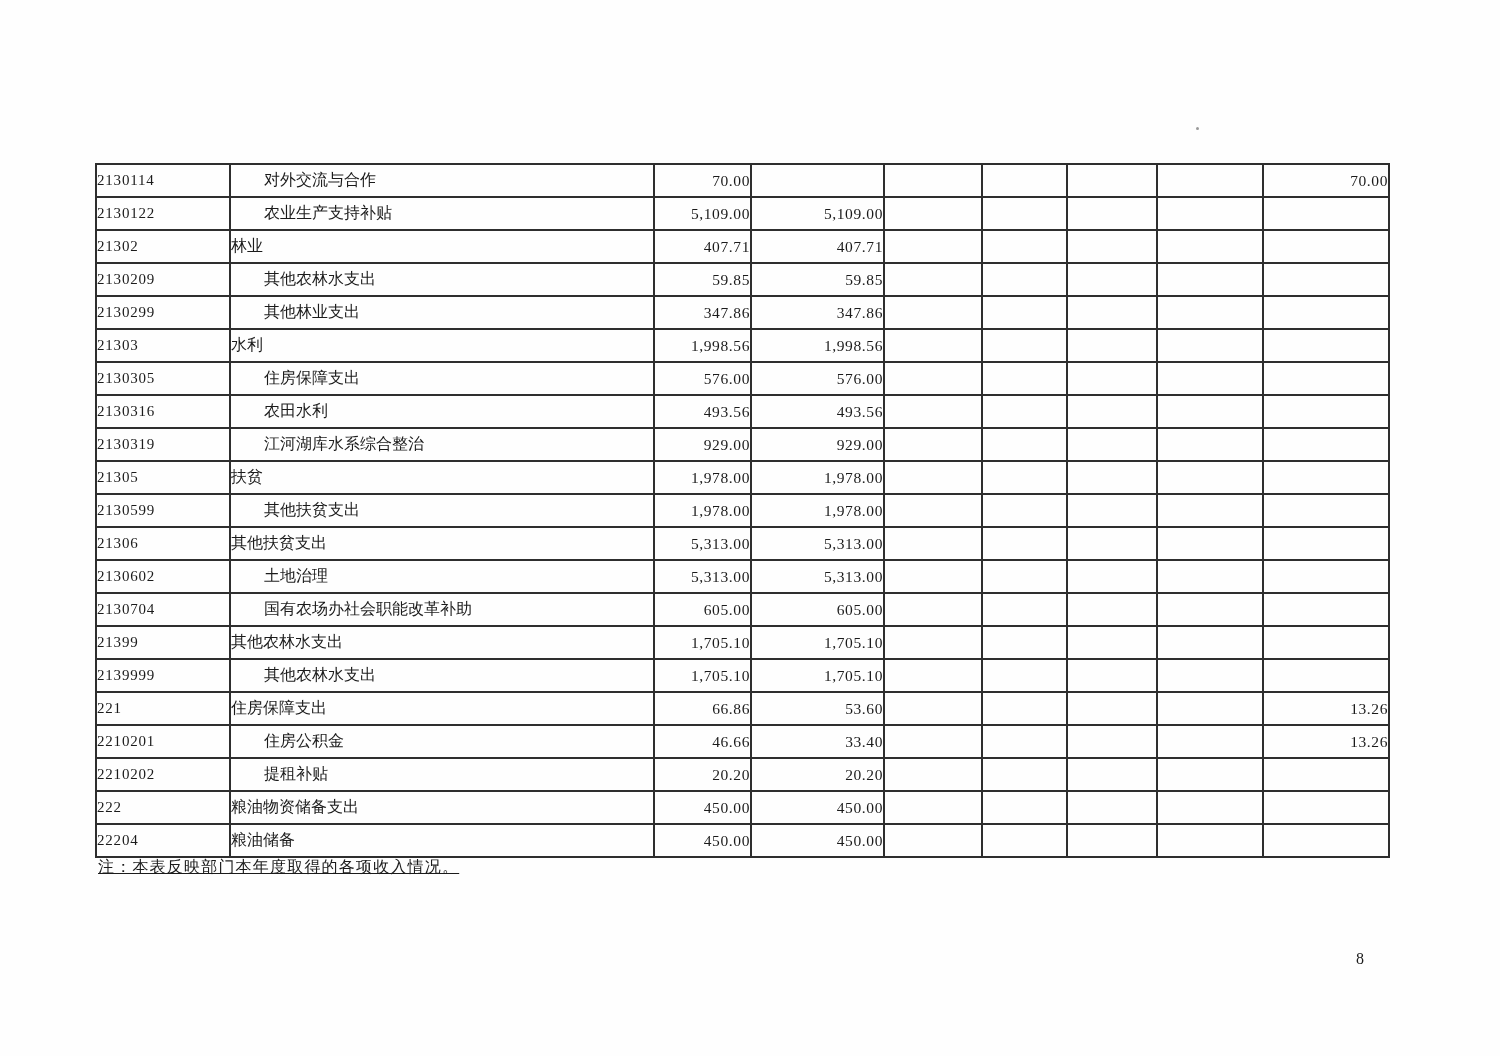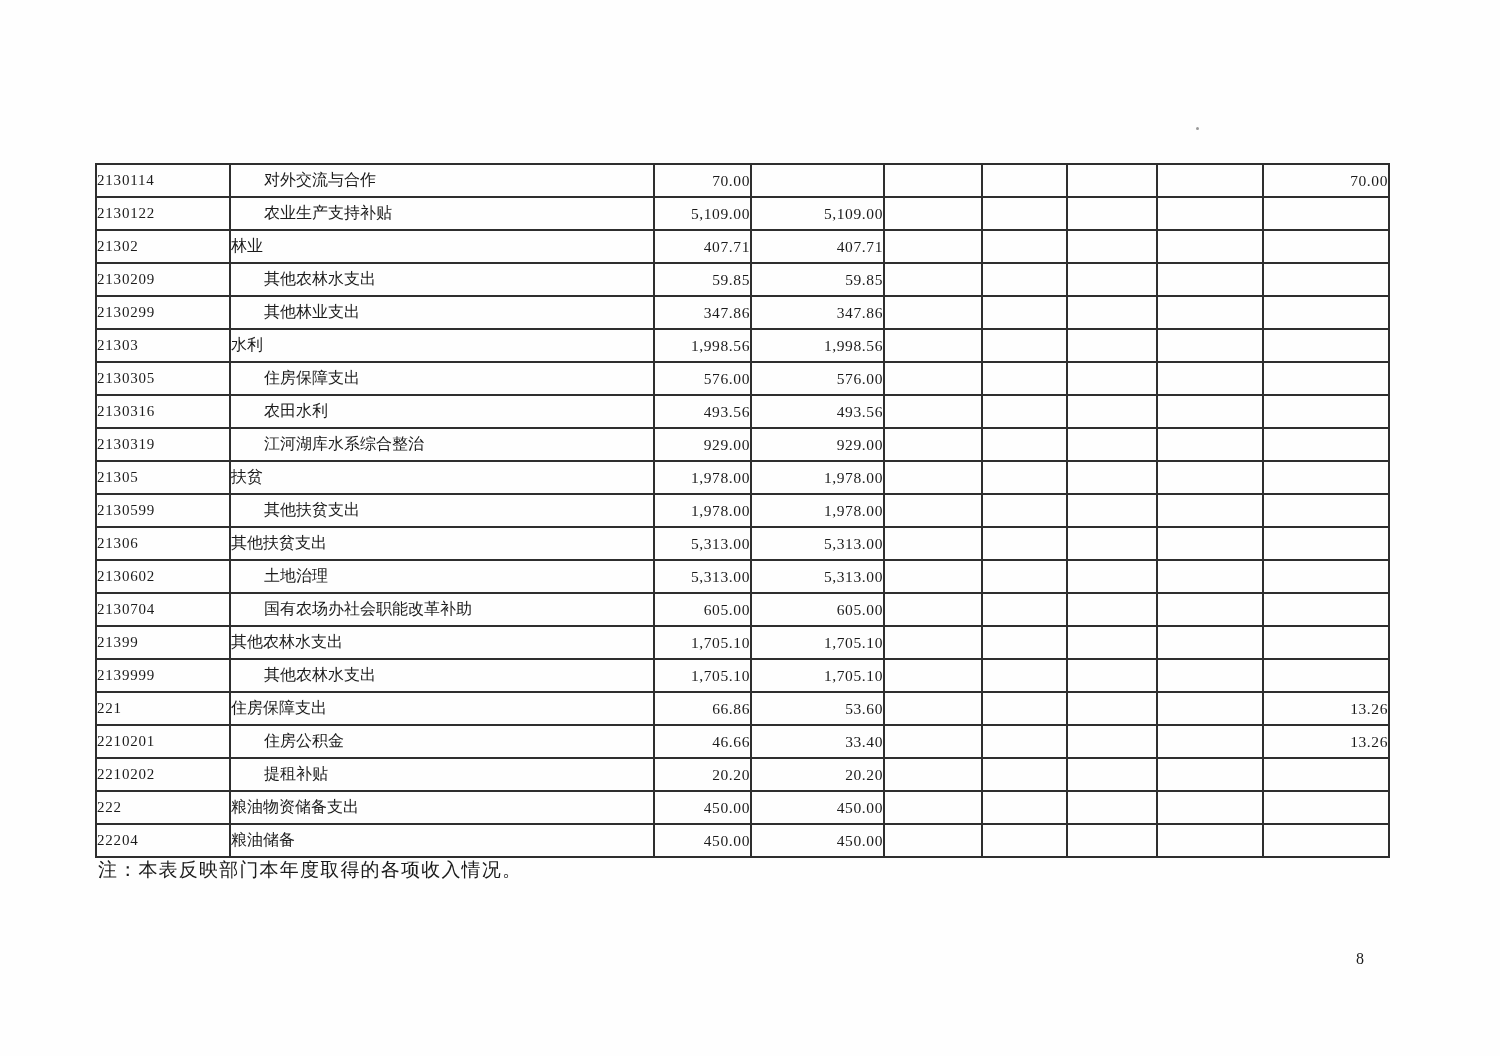--- a/index.html
+++ b/index.html
@@ -58,23 +58,24 @@
     padding-right: 8px;
     letter-spacing: 0.6px;
   }
   tr.level-category {
     font-weight: normal;
   }
   .note {
     position: absolute;
     left: 98px;
     top: 857px;
-    font-size: 19px;
+    font-size: 16px;
     letter-spacing: 1.2px;
     color: var(--ink);
+    text-decoration: underline;
   }
   .page-number {
     position: absolute;
     left: 1350px;
     top: 950px;
     width: 20px;
     text-align: center;
     font-size: 16px;
     color: var(--ink);
   }

